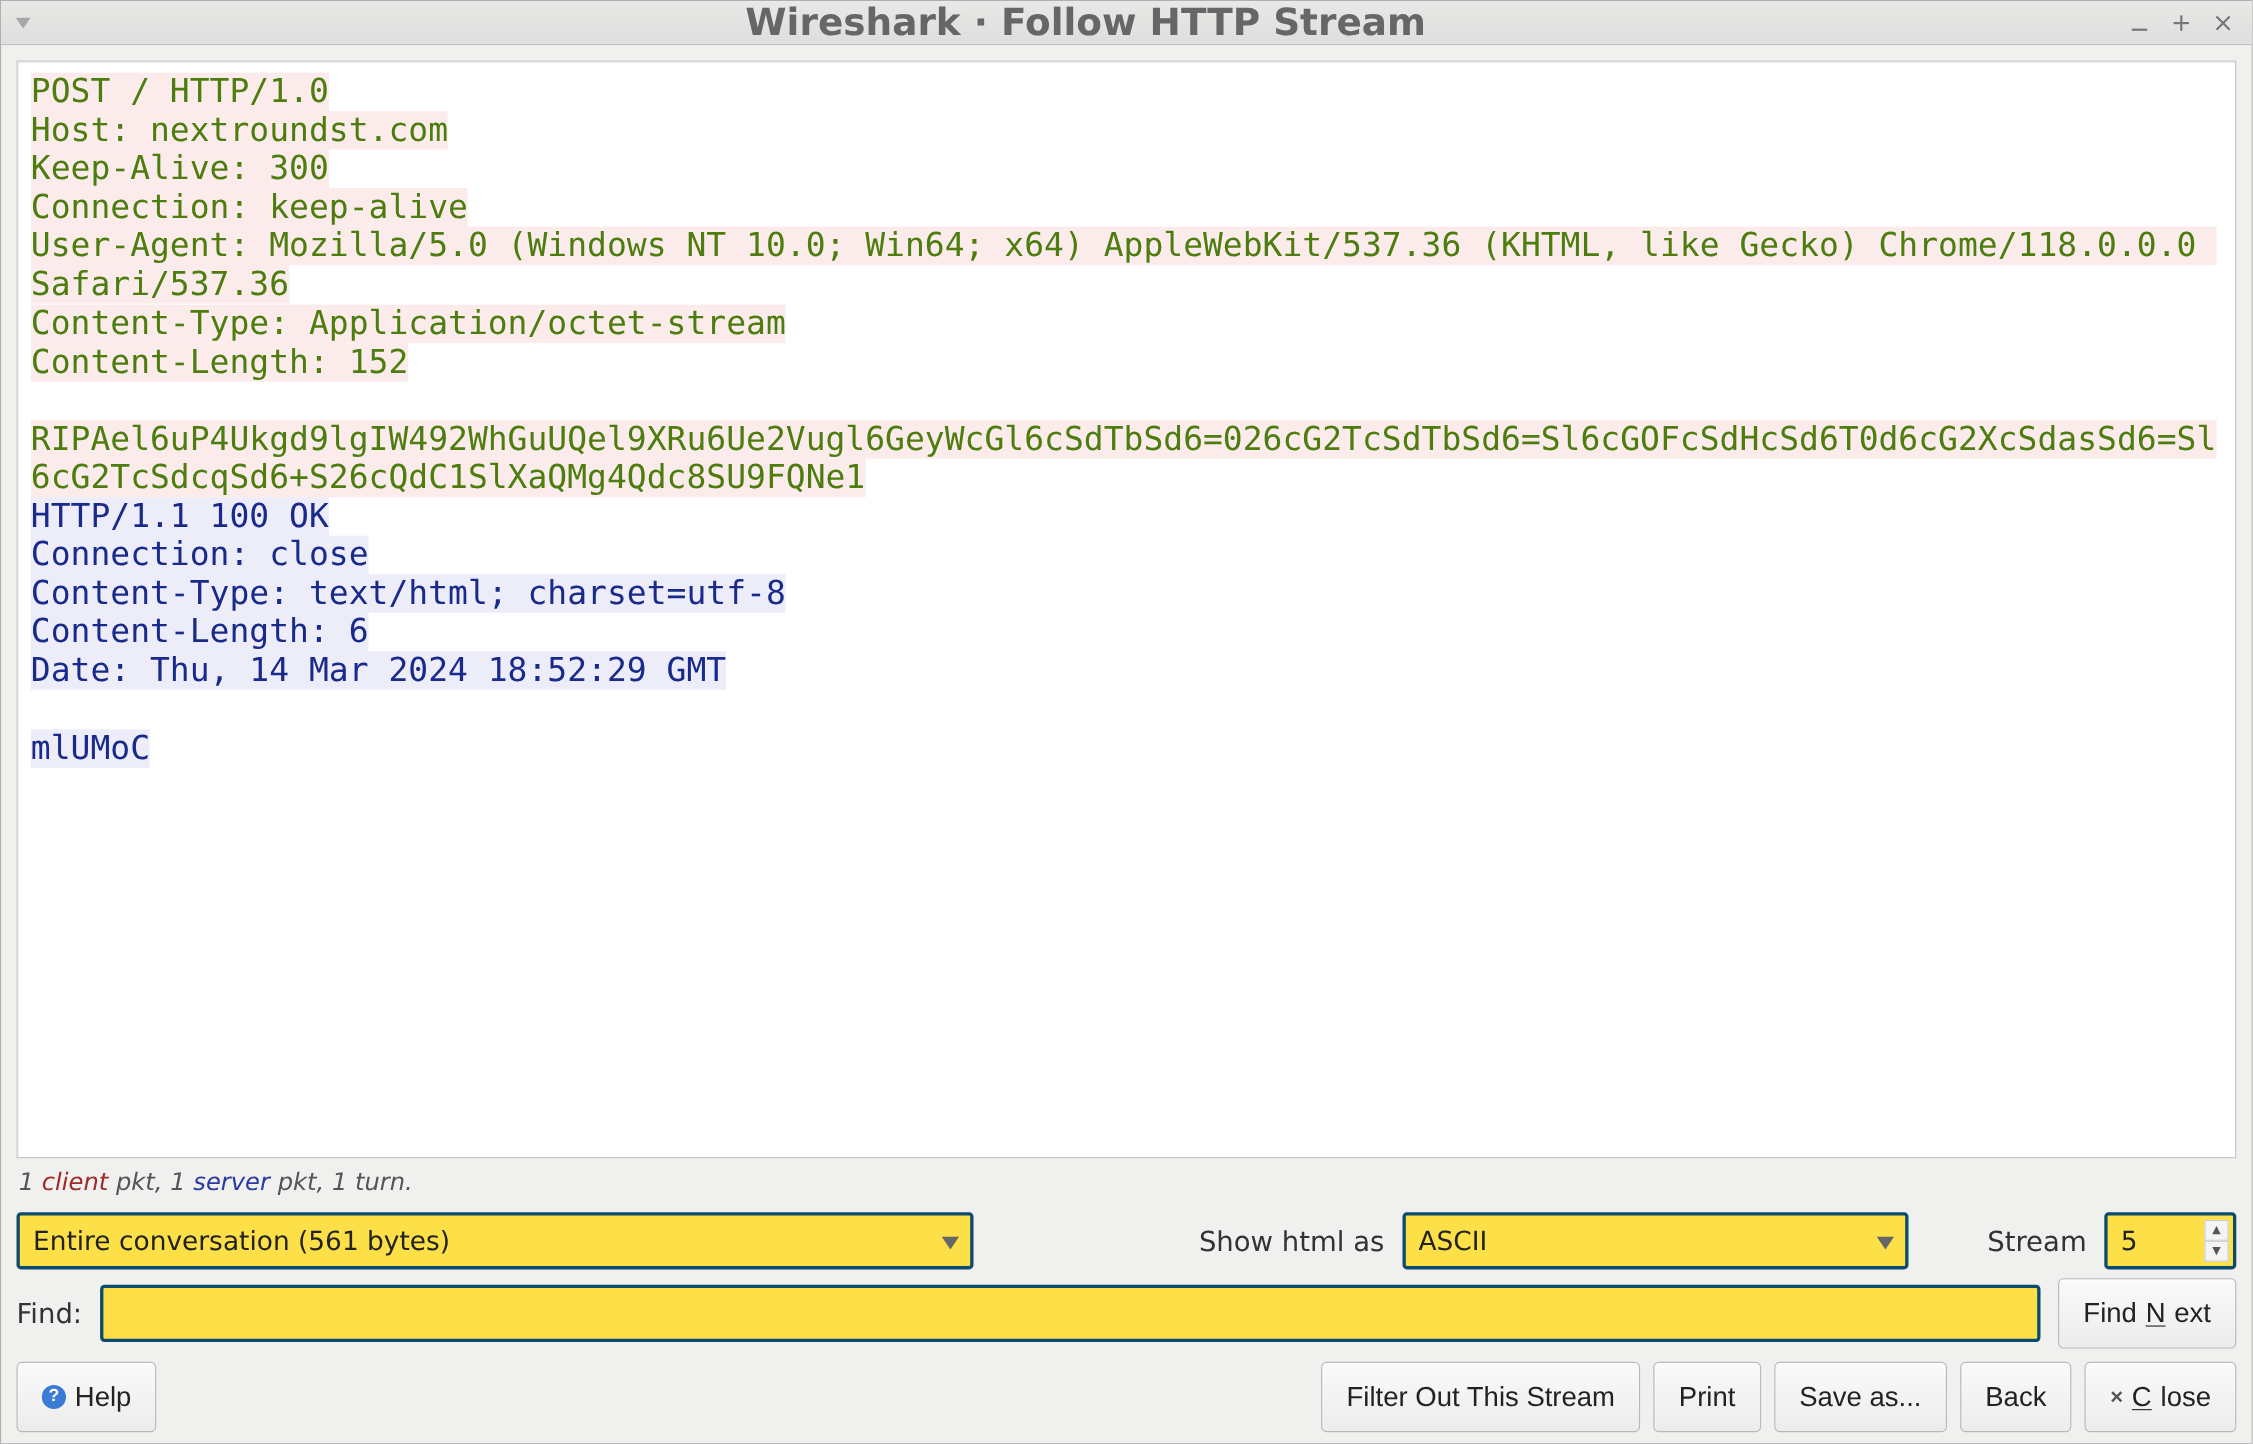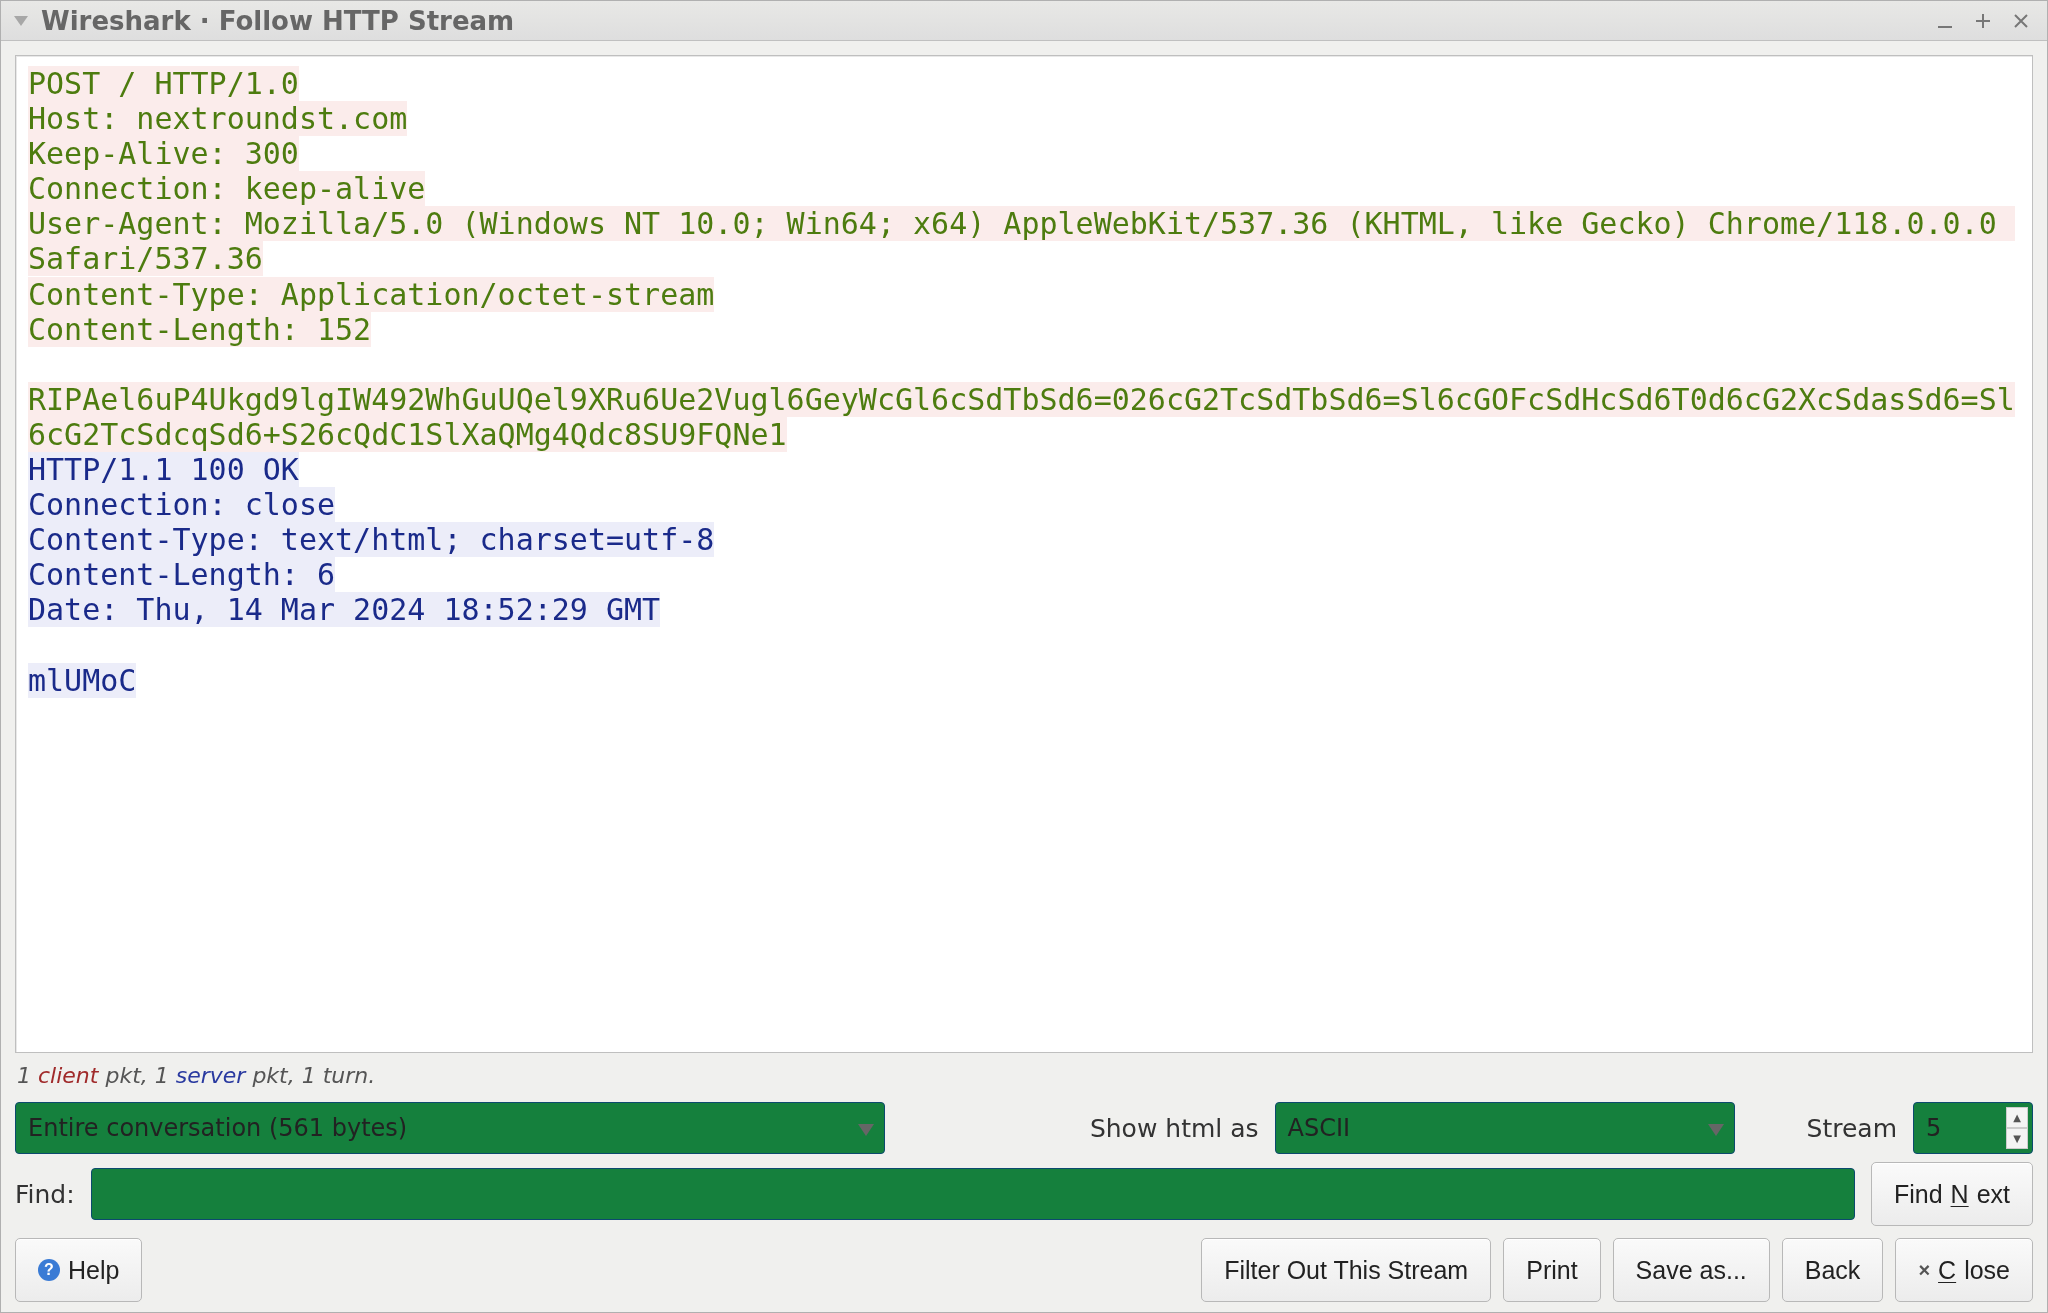--- a/index.html
+++ b/index.html
@@ -24,21 +24,22 @@
     display: flex; align-items: center;
     position: relative;
   }
   .tb-left {
     width: 40px;
     display: flex; align-items: center; justify-content: center;
   }
   .tb-left svg { opacity: .55; }
   .tb-title {
     flex: 1;
-    font-size: 26px;
+    text-align: center;
+    font-size: 34px;
     font-weight: 600;
     color: #666;
   }
   .tb-right {
     display: flex; gap: 14px;
     padding-right: 14px;
     color: #777;
     font-size: 24px;
     align-items: center;
   }
@@ -73,22 +74,22 @@
   }
   .stats-line .red { color: #a02a2a; }
   .stats-line .blue { color: #2a3aa0; }
   .row {
     display: flex;
     align-items: center;
     gap: 16px;
     margin-top: 8px;
   }
   .combo, .input, .spinner {
-    background: #15803d;
-    border: 1px solid #0c4a6e;
+    background: #fde047;
+    border: 3px solid #0c4a6e;
     border-radius: 4px;
     height: 52px;
     display: flex; align-items: center;
     font-size: 24px;
     color: #222;
     padding: 0 12px;
   }
   .combo { position: relative; padding-right: 44px; }
   .combo .chev {
     position: absolute; right: 10px; top: 50%; transform: translateY(-50%);

